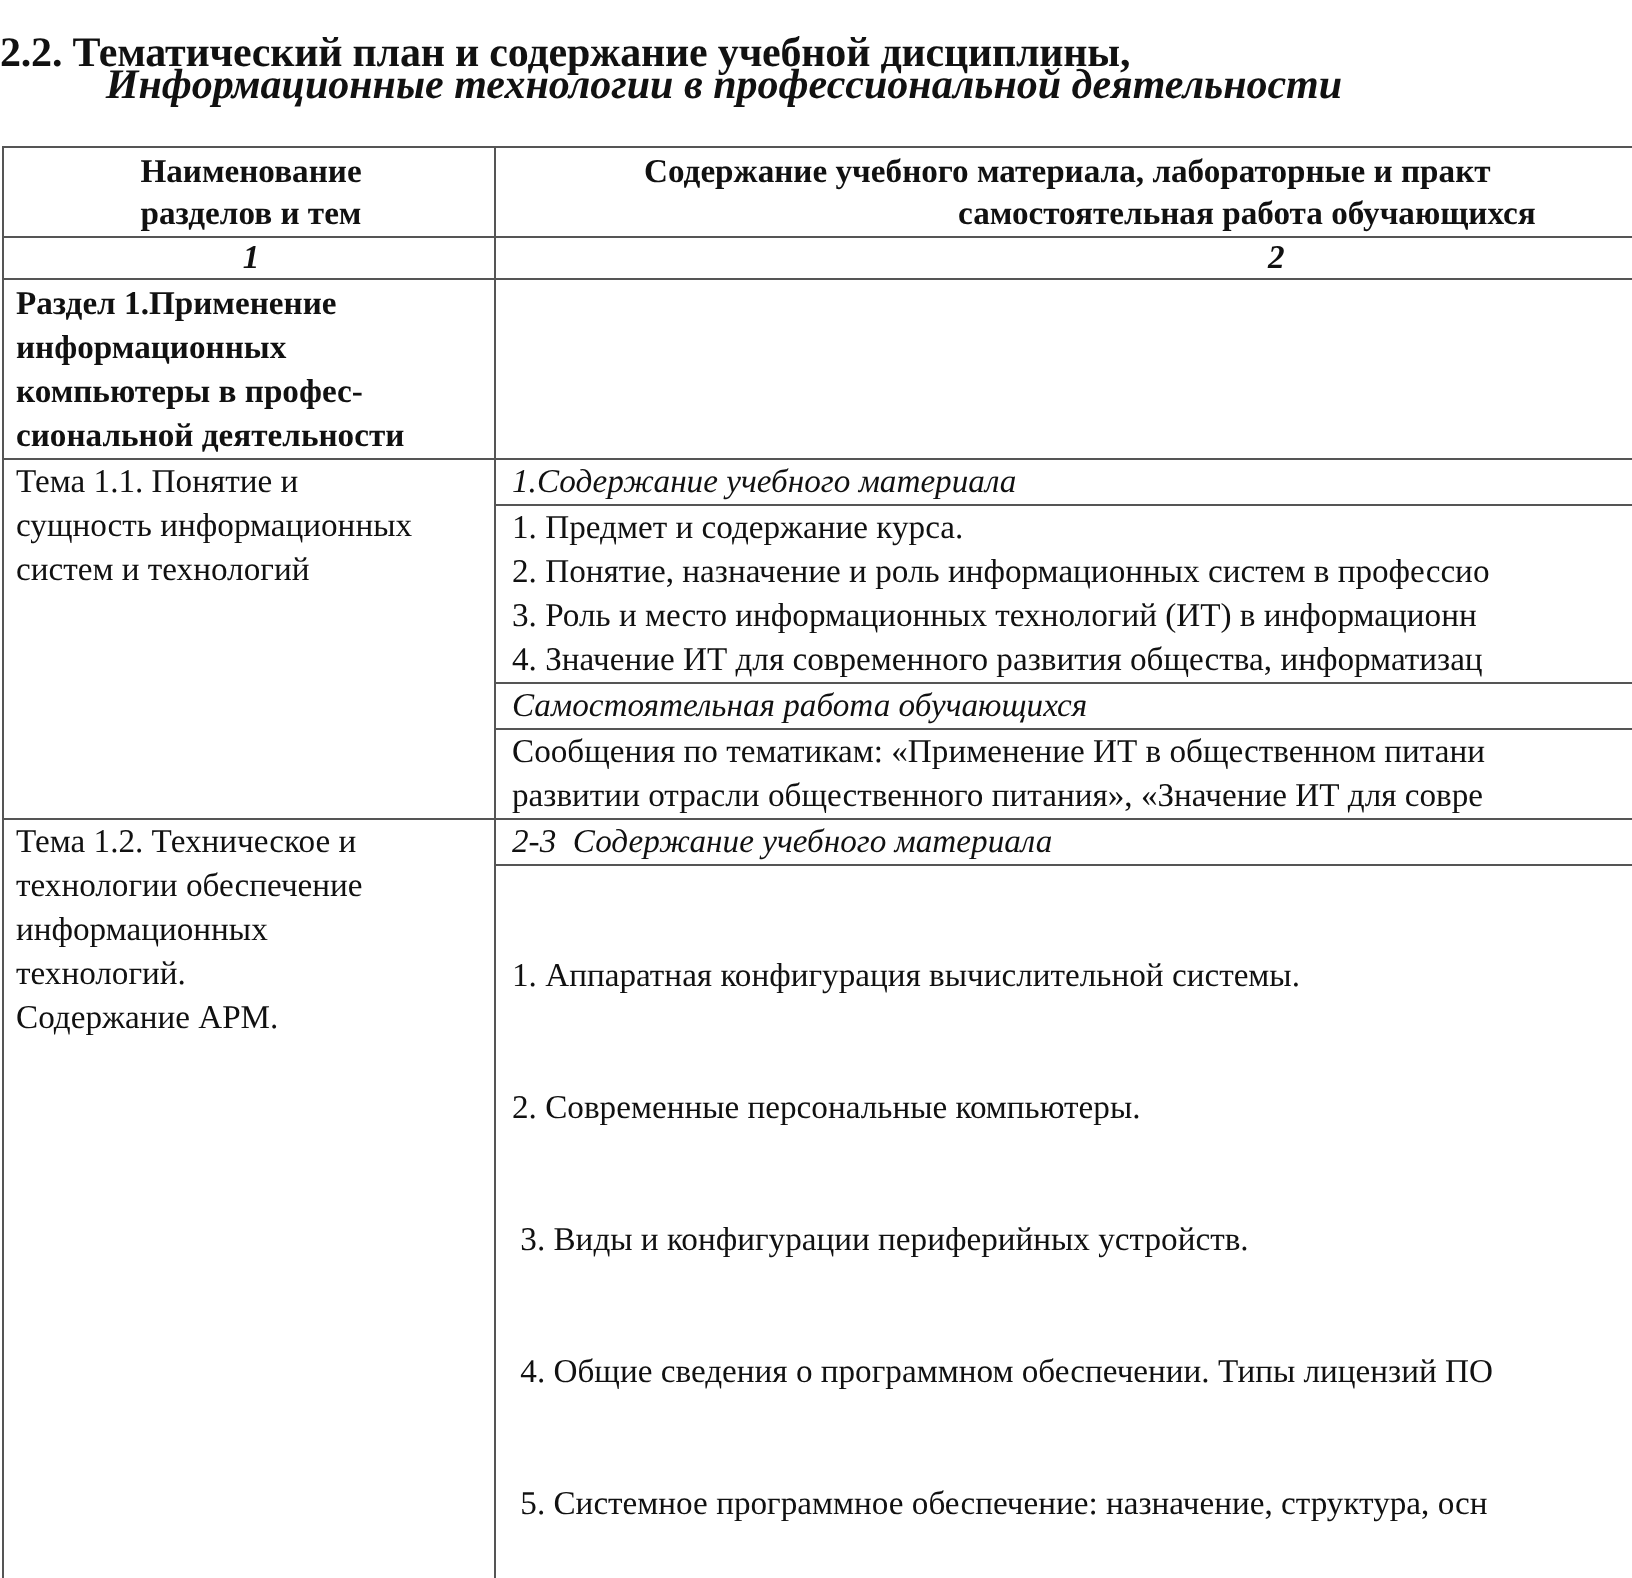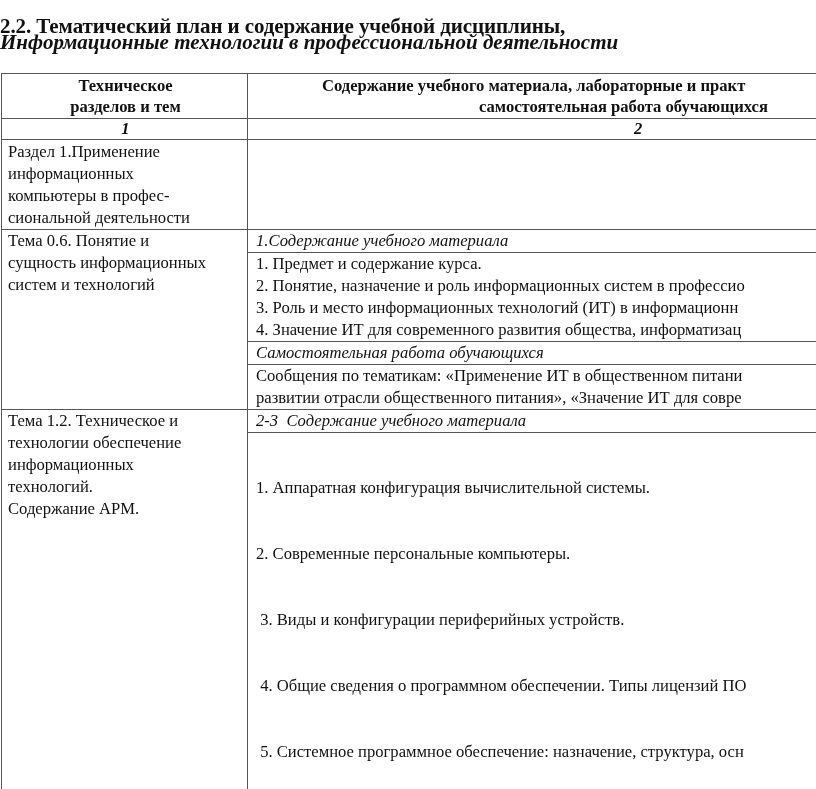--- a/index.html
+++ b/index.html
@@ -9,21 +9,21 @@
       color: #111;
     }
     .title1 {
       position: absolute; left: 0; width: 816px; top: 3px;
       text-align: left; font-weight: bold; font-size: 21px; line-height: 26px;
       letter-spacing: -0.1px;
       margin-top: 10px;
     }
     .title2 {
       position: absolute; left: 0; width: 724px; top: 29px;
-      font-weight: bold; font-style: italic; font-size: 21px; line-height: 26px;
+      text-align: center; font-weight: bold; font-style: italic; font-size: 21px; line-height: 26px;
     }
     .tbl {
       position: absolute; left: 1px; top: 73px;
       width: 1100px;
       border-collapse: collapse;
       table-layout: fixed;
       font-size: 16.6px;
       line-height: 22px;
     }
     .tbl td, .tbl th {
@@ -33,21 +33,21 @@
       text-align: left;
       font-weight: normal;
     }
     .tbl col.c1 { width: 246px; }
     .tbl col.c2 { width: 854px; }
     .hdr th { font-weight: bold; text-align: center; line-height: 21px; padding-top: 1px; height: 43px; }
     .hdr th.h2 { text-align: left; padding-left: 74px; }
     .hdr th.h2 .l2 { display: block; padding-left: 157px; }
     .num td { font-weight: bold; font-style: italic; text-align: center; height: 20px; line-height: 20px; }
     .num td.n2 { text-align: left; padding-left: 386px; }
-    .sect td.s1 { font-weight: normal; height: 88px; line-height: 22px; padding-top: 1px; }
+    .sect td.s1 { font-weight: bold; height: 88px; line-height: 22px; padding-top: 1px; }
     .inner { border-collapse: collapse; width: 100%; table-layout: fixed; }
     .right-cell { padding: 0 !important; }
     .inner td { border: none; border-bottom: 1.3px solid #555; padding: 0 4px 0 8px; }
     .inner tr:last-child td { border-bottom: none; }
     .subhead { font-weight: bold; font-style: italic; height: 22px; white-space: nowrap; }
     .items { white-space: nowrap; }
     .items div { height: 22px; }
     .left-text { line-height: 22px; padding-top: 1px; }
   </style>
 </head>
@@ -58,21 +58,21 @@
 
 <table class="tbl">
   <colgroup>
       <col class="c1">
       <col class="c2">
     </colgroup>
 
   <tbody>
       <tr class="hdr">
     <th>
-      <span>Техническое</span><br>
+      <span>Наименование</span><br>
       <span>разделов  и тем</span>
     </th>
     <th class="h2">
       <span style="white-space:nowrap">Содержание учебного материала, лабораторные и практ</span>
       <span class="l2">самостоятельная работа обучающихся</span>
     </th>
   </tr>
 
   <tr class="num">
     <td>1</td>
@@ -84,21 +84,21 @@
       <div>Раздел 1.Применение</div>
       <div>информационных</div>
       <div>компьютеры в профес-</div>
       <div>сиональной деятельности</div>
     </td>
     <td></td>
   </tr>
 
   <tr>
     <td class="left-text">
-      <div>Тема 0.6. Понятие и</div>
+      <div>Тема 1.1. Понятие и</div>
       <div>сущность информационных</div>
       <div>систем и технологий</div>
     </td>
     <td class="right-cell">
       <table class="inner">
         <tbody>
               <tr>
                 <td class="subhead">1.Содержание учебного материала</td>
               </tr>
         <tr>

